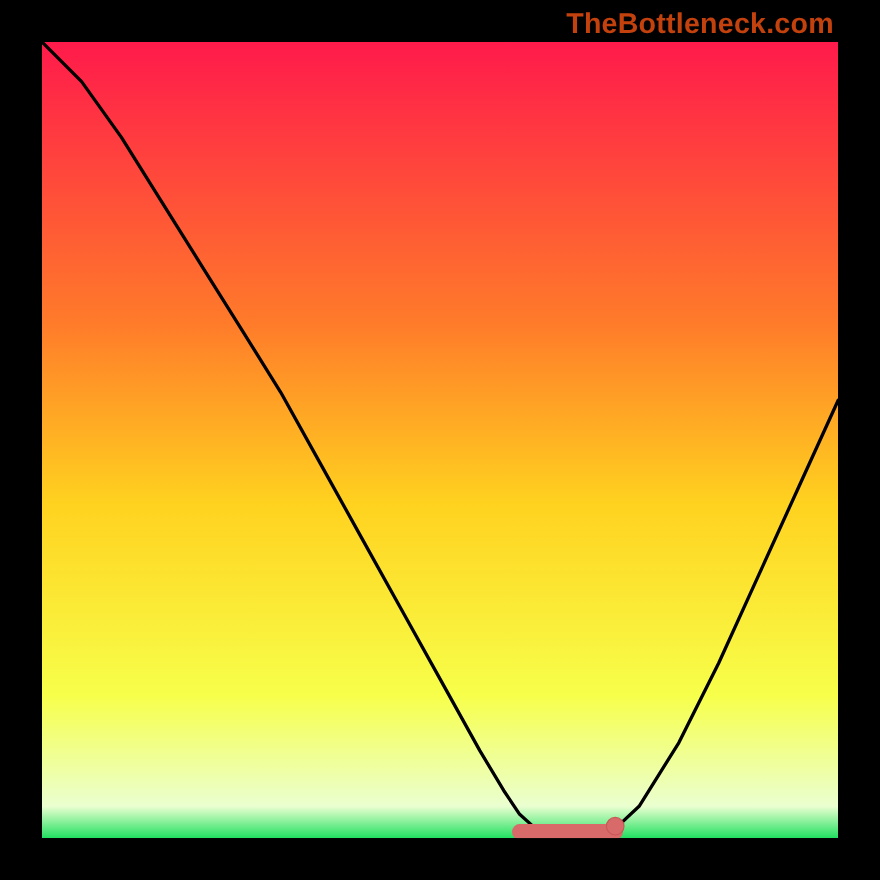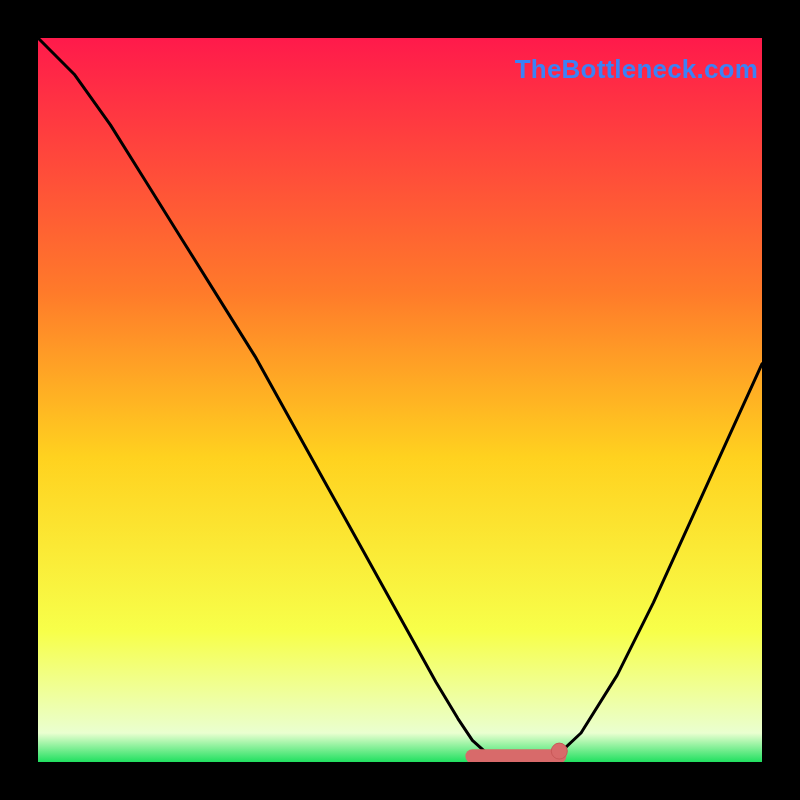--- a/index.html
+++ b/index.html
@@ -40,23 +40,22 @@
     width: 100%;
     height: 100%;
   }
   .watermark {
     position: absolute;
     top: 6px;
     right: 42px;
     font-family: Arial, Helvetica, sans-serif;
     font-size: 26px;
     font-weight: 600;
-    color: #3b82f6;
+    color: #c2410c;
     letter-spacing: 0.2px;
-    margin-top: 48px;
   }
 </style>
 </head>
 <body>
 
 <div class="frame">
   <div class="plot">
     <svg class="gradient" viewBox="0 0 724 724" preserveAspectRatio="none">
       <defs>
         <linearGradient id="bgGrad" x1="0" y1="0" x2="0" y2="1">

